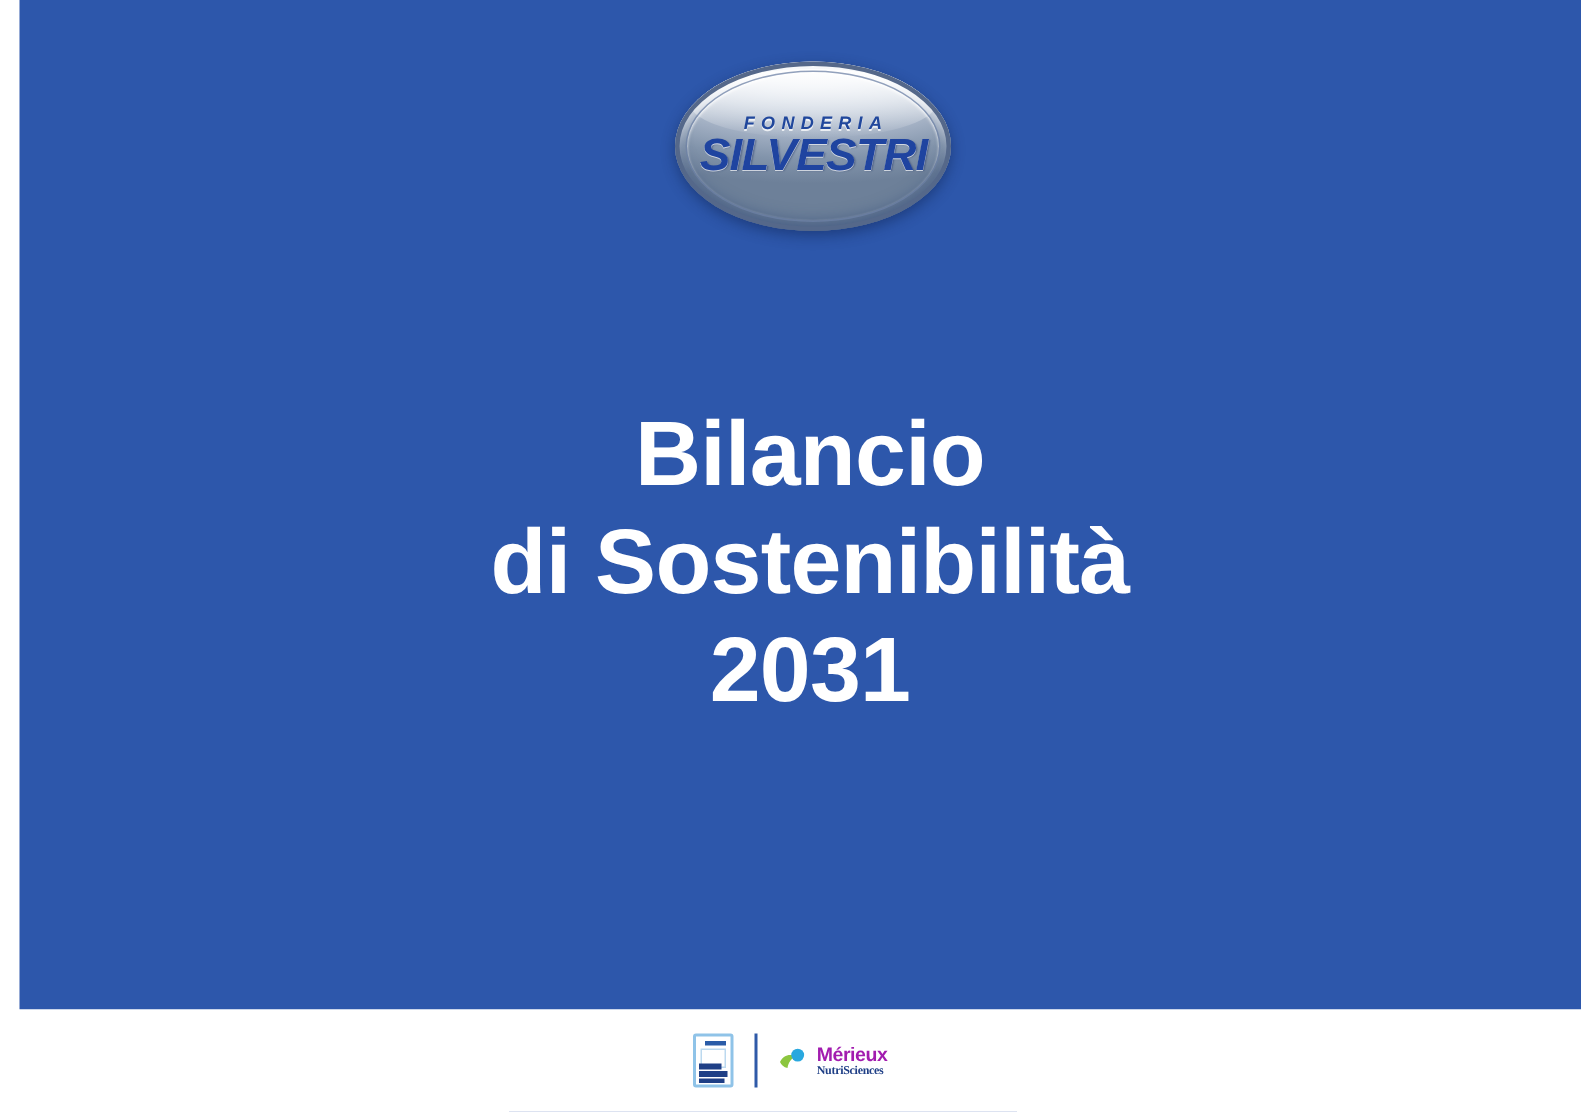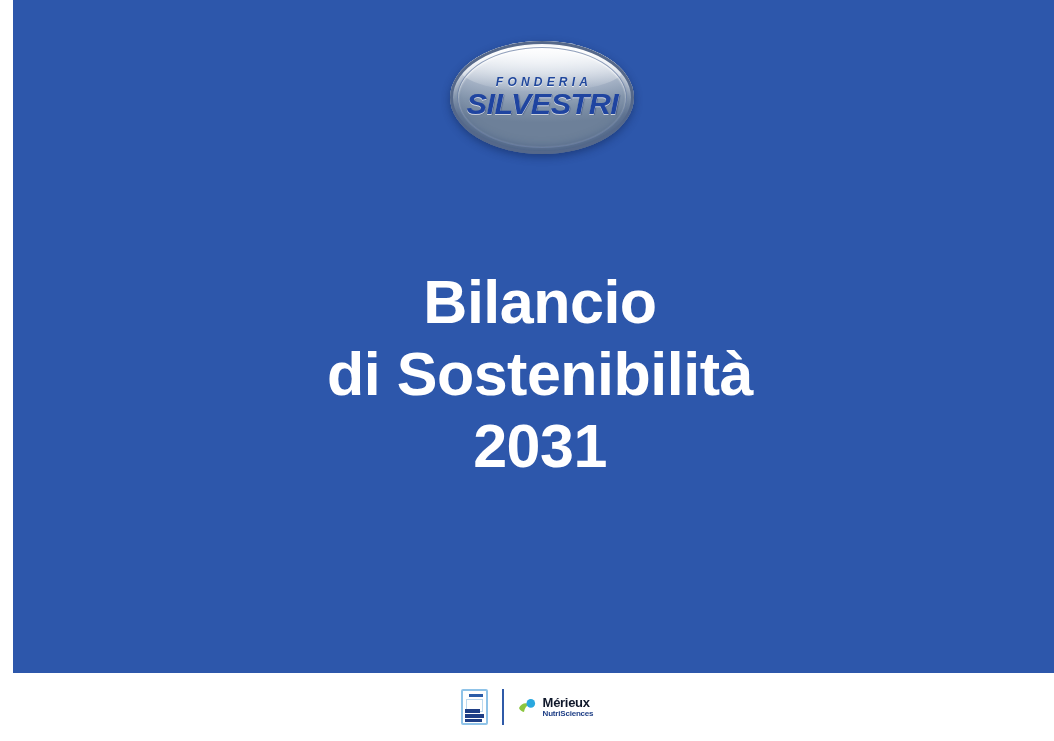--- a/index.html
+++ b/index.html
@@ -225,25 +225,25 @@
   }
   .merieux-wordmark {
     display: flex;
     flex-direction: column;
     line-height: 1;
   }
   .merieux-name {
     font-family: "Liberation Sans", sans-serif;
     font-weight: bold;
     font-size: 13px;
-    color: #0f172a;
+    color: #a21caf;
     letter-spacing: -0.3px;
   }
   .merieux-sub {
-    font-family: Liberation Sans, sans-serif;
+    font-family: Liberation Serif, serif;
     font-weight: bold;
     font-size: 8px;
     color: #1f3f86;
     letter-spacing: -0.2px;
     margin-top: 1px;
   }
 </style>
 </head>
 <body>
 

